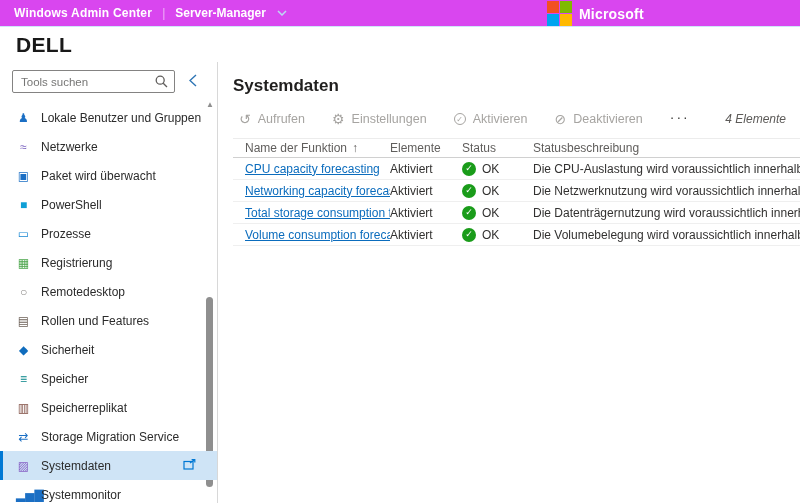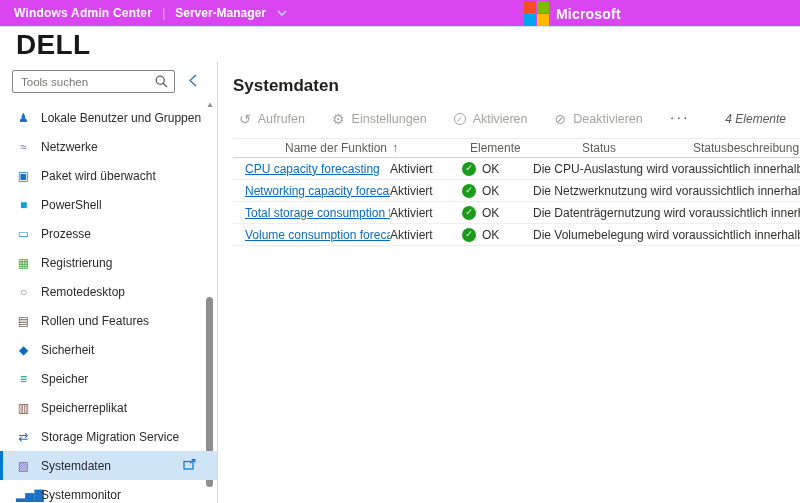--- a/index.html
+++ b/index.html
@@ -6,28 +6,28 @@
   html,body { width:800px; height:503px; overflow:hidden;
     font-family:"Liberation Sans","DejaVu Sans",sans-serif; background:#fff; color:#323130; }
 
   
   .topbar { height:27px; display:flex; align-items:center; padding:0 14px;
     position:relative; color:#fff; border-bottom:1px solid #cfe6f8; }
   .topbar .app-title { font-size:12px; font-weight:bold; letter-spacing:.2px; }
   .topbar .pipe { margin:0 10px; opacity:.55; font-size:12px; }
   .conn-btn { display:flex; align-items:center; gap:11px; background:none; border:none;
     color:#fff; font:inherit; font-size:12px; font-weight:bold; cursor:pointer;justify-content:flex-end; }
-  .ms-logo { position:absolute; left:524px; top:0; height:27px; display:flex; align-items:center; gap:7px; }
+  .ms-logo { position:absolute; left:547px; top:0; height:27px; display:flex; align-items:center; gap:7px; }
   .ms-squares { display:grid; grid-template-columns:12px 12px; grid-template-rows:12px 12px; gap:1px; }
   .ms-squares span { display:block; }
   .ms-text { font-size:14px; font-weight:bold; letter-spacing:.2px; }
 
   
   .subheader { height:35px; display:flex; align-items:center; padding-left:16px; }
-  .server-name { font-size:28px; font-weight:bold; color:#191919; letter-spacing:.3px; }
+  .server-name { font-size:21px; font-weight:bold; color:#191919; letter-spacing:.3px; }
 
   
   .app-body { display:flex; height:441px; }
 
   
   .sidebar { width:218px; min-width:218px; border-right:1px solid #d8d8d8;
     position:relative; padding-top:8px; overflow:hidden; }
   .search-row { display:flex; align-items:center; padding-left:12px; gap:12px; }
   .search-box { position:relative; width:163px; }
   .search-box input { width:100%; height:23px; border:1px solid #848382; border-radius:2px;
@@ -56,21 +56,21 @@
   .tbtn .tico { font-size:14px; line-height:1; }
   .circ { width:12px; height:12px; border:1px solid currentColor; border-radius:50%;
     display:flex; align-items:center; justify-content:center; font-size:8px; }
   .circ::before { content:"✓"; }
   .more-btn { background:none; border:none; font:inherit; color:#41403e; cursor:pointer;
     font-size:14px; letter-spacing:2px; line-height:1; padding-bottom:4px; }
   .count { margin-left:auto; font-style:italic; font-size:12px; color:#5c5a58; padding-right:14px; }
 
   .thead { display:flex; align-items:center; height:20px; padding-left:12px;
     border-top:1px solid #ececec; border-bottom:1px solid #d0d0d0; color:#605e5c; font-size:12px; }
-  .thead .hcell { display:flex; align-items:center; gap:5px; cursor:pointer;margin-left:40px; }
+  .thead .hcell { display:flex; align-items:center; gap:5px; cursor:pointer; }
   .thead .hcell:nth-child(1) { width:145px; }
   .thead .hcell:nth-child(2) { width:72px; }
   .thead .hcell:nth-child(3) { width:71px; }
   .thead .hcell:nth-child(4) { flex:1; overflow:hidden; }
   .trow { display:flex; align-items:center; height:22px; padding-left:12px;
     border-bottom:1px solid #efefef; font-size:12px; cursor:pointer; }
   .c1 { width:145px; white-space:nowrap; overflow:hidden; }
   .c2 { width:72px; }
   .c3 { width:71px; display:flex; align-items:center; gap:6px; }
   .c4 { flex:1; white-space:nowrap; overflow:hidden; color:#323130; }

